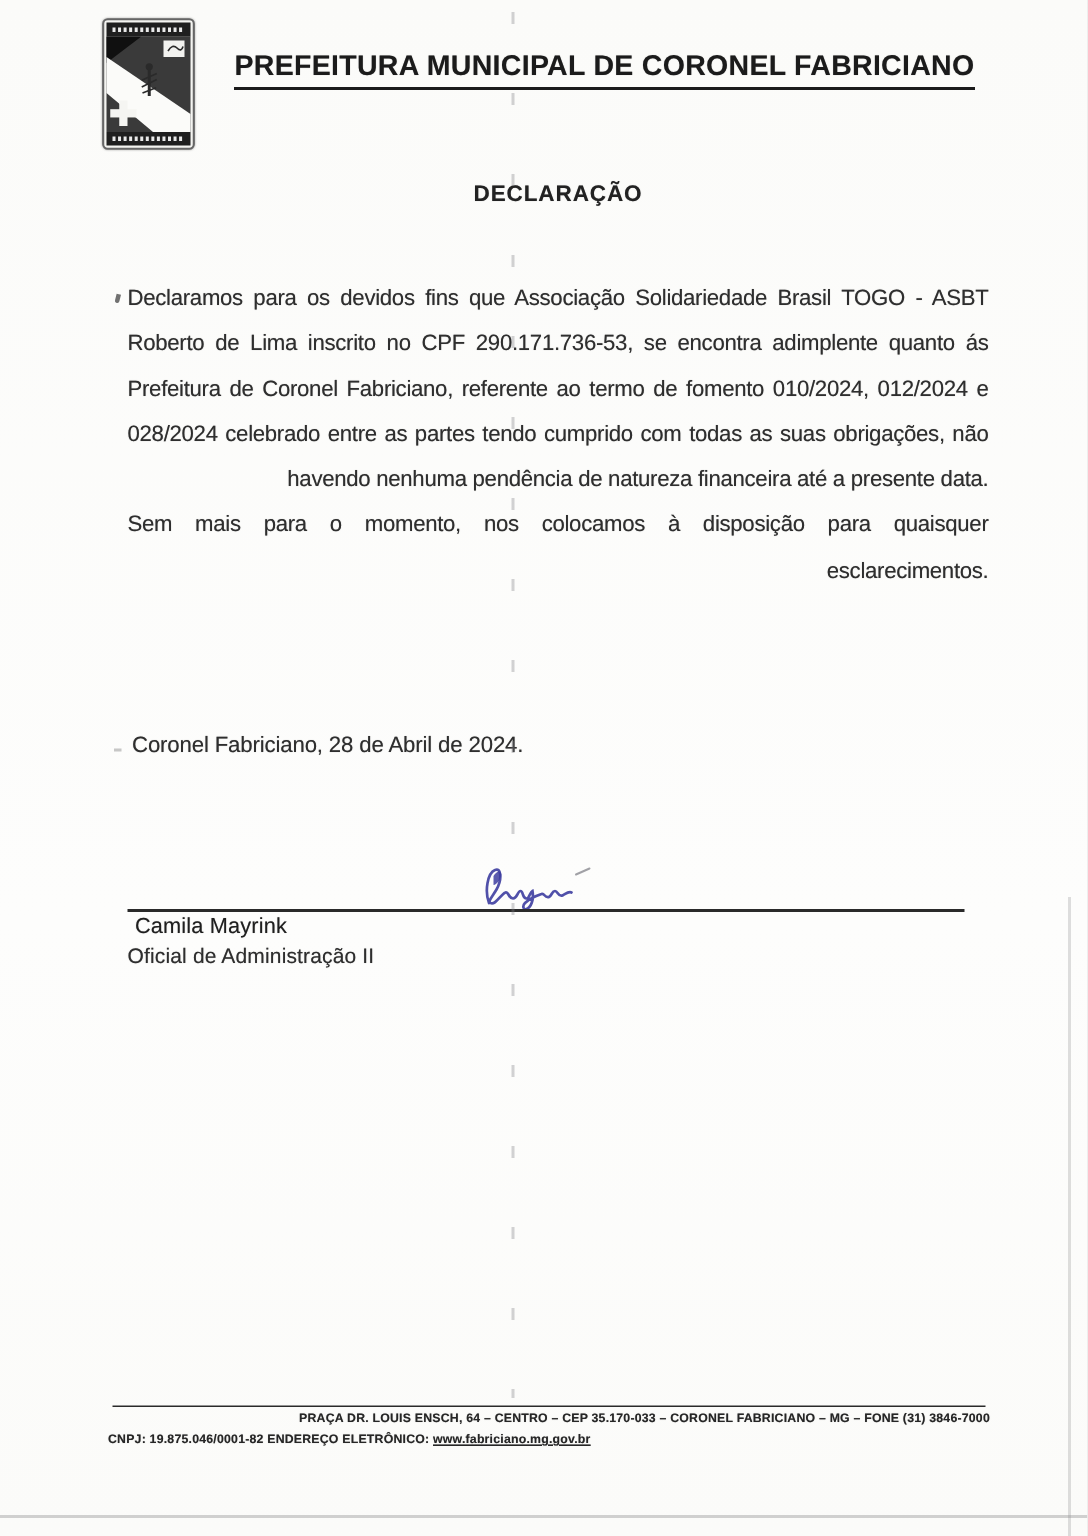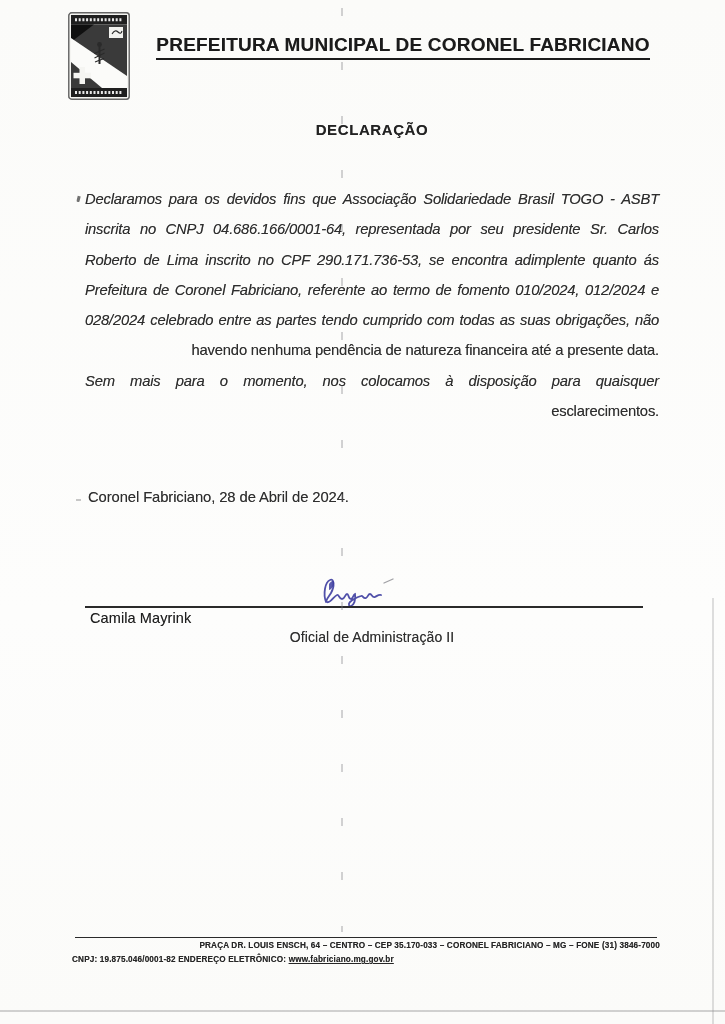--- a/index.html
+++ b/index.html
@@ -27,35 +27,35 @@
   
   .doc-title{
     position:absolute;left:85px;top:121px;width:574px;
     text-align:center;font-size:15px;font-weight:bold;letter-spacing:.6px;color:#222;
   }
   .body-text{
     position:absolute;left:85px;top:184px;width:574px;
     font-size:14.8px;letter-spacing:-.2px;line-height:30.3px;color:#2e2e2e;
   }
   .ln{text-align:right;white-space:normal;}
-  .ln.j{text-align:justify;text-align-last:justify;font-style:italic;}
+  .ln.j{text-align:justify;text-align-last:justify;}
   .date-line{
     position:absolute;left:88px;top:489px;
     font-size:14.8px;letter-spacing:-.1px;color:#2e2e2e;
   }
 
   
   .sig-scribble{position:absolute;left:318px;top:574px;}
   .sig-rule{position:absolute;left:85px;top:606px;width:558px;border-top:2px solid #2a2a2a;height:0;}
   .sig-name{
     position:absolute;left:90px;top:610px;width:574px;text-align:left;
     font-size:14.5px;font-weight:normal;color:#1f1f1f;letter-spacing:.1px;
   }
   .sig-role{
-    position:absolute;left:85px;top:629px;width:574px;text-align:center;
+    position:absolute;left:85px;top:629px;width:574px;text-align:left;
     font-size:14px;color:#2e2e2e;letter-spacing:.1px;
   }
 
   
   .footer-rule{position:absolute;left:75px;top:937px;width:582px;border-top:1.6px solid #2a2a2a;height:0;}
   .footer-line1{
     position:absolute;left:72px;top:941px;width:588px;text-align:right;
     font-size:8.2px;font-weight:bold;letter-spacing:.15px;color:#262626;
   }
   .footer-line2{
@@ -114,21 +114,20 @@
     <div class="lh-title-wrap">
       <h1 class="lh-title blur" style="margin:0;">PREFEITURA MUNICIPAL DE CORONEL FABRICIANO</h1>
     </div>
   </header>
 
   <main>
     <div class="doc-title blur">DECLARAÇÃO</div>
 
     <div class="body-text blur">
       <div class="ln j">Declaramos para os devidos fins que Associação Solidariedade Brasil TOGO - ASBT</div>
-      <div class="ln j">inscrita no CNPJ 04.686.166/0001-64, representada por seu presidente Sr. Carlos</div>
       <div class="ln j">Roberto de Lima inscrito no CPF 290.171.736-53, se encontra adimplente quanto ás</div>
       <div class="ln j">Prefeitura de Coronel Fabriciano, referente ao termo de fomento 010/2024, 012/2024 e</div>
       <div class="ln j">028/2024 celebrado entre as partes tendo cumprido com todas as suas obrigações, não</div>
       <div class="ln">havendo nenhuma pendência de natureza financeira até a presente data.</div>
       <div class="ln j">Sem mais para o momento, nos colocamos à disposição para quaisquer</div>
       <div class="ln">esclarecimentos.</div>
     </div>
 
     <div class="date-line blur">Coronel Fabriciano, 28 de Abril de 2024.</div>
 

